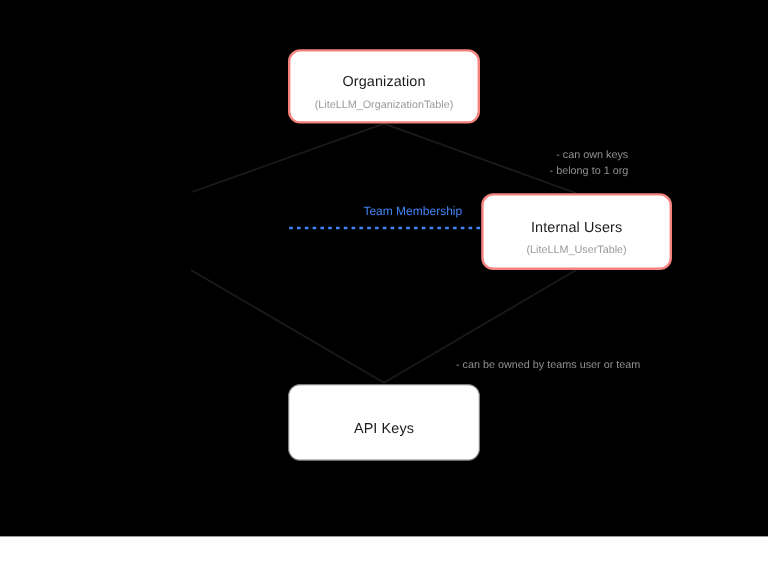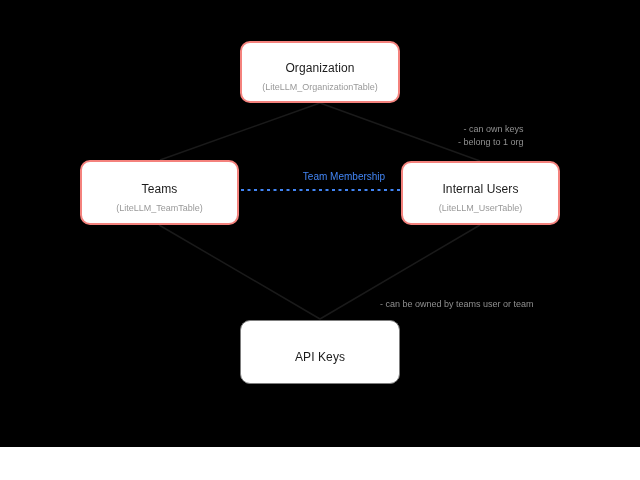--- a/index.html
+++ b/index.html
@@ -37,24 +37,20 @@
     <line class="solid-edge" x1="159" y1="225" x2="320" y2="319"></line>
     <line class="solid-edge" x1="480" y1="225" x2="320" y2="319"></line>
     <line class="dashed-edge" x1="241" y1="190" x2="400" y2="190"></line>
   </svg>
 
   <div class="node red" id="node-organization">
     <div class="title">Organization</div>
     <div class="subtitle">(LiteLLM_OrganizationTable)</div>
   </div>
 
-  <div class="node red" id="node-teams">
-    <div class="title">Teams</div>
-    <div class="subtitle">(LiteLLM_TeamTable)</div>
-  </div>
 
   <div class="node red" id="node-internal-users">
     <div class="title">Internal Users</div>
     <div class="subtitle">(LiteLLM_UserTable)</div>
   </div>
 
   <div class="node gray" id="node-api-keys">
     <div class="title">API Keys</div>
   </div>
 

